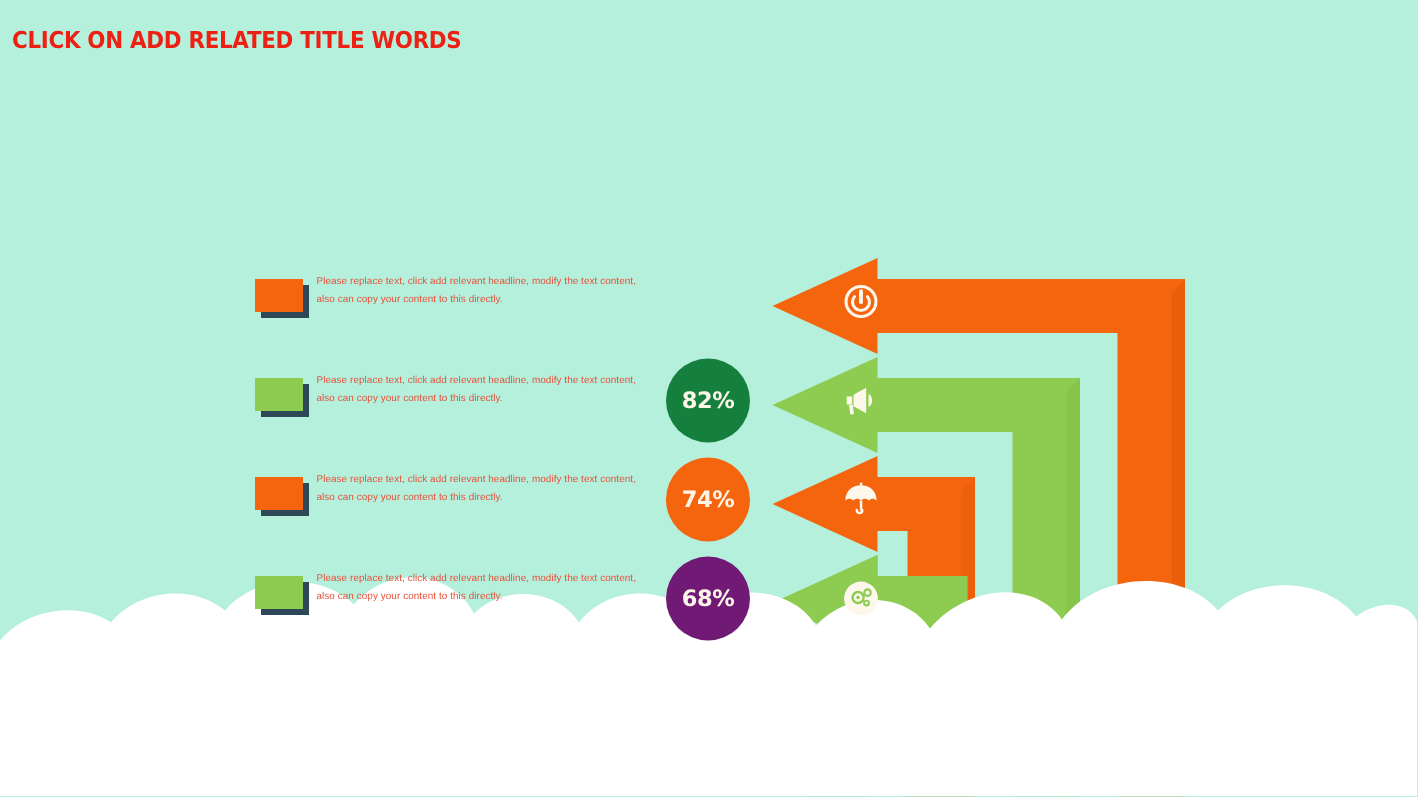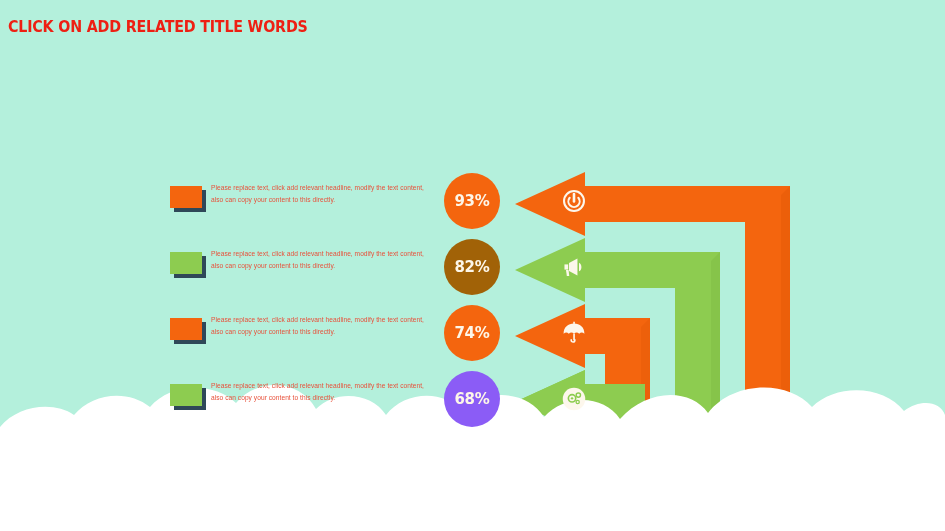--- a/index.html
+++ b/index.html
@@ -117,37 +117,36 @@
 
   <div class="title">CLICK ON ADD RELATED TITLE WORDS</div>
 
   <div class="row" style="top:174px;">
     <div class="swatch">
       <div class="shadow"></div>
       <div class="sq" style="background:#f4650e;"></div>
     </div>
     <div class="rowtext">Please replace text, click add relevant headline, modify the text content, also can copy your content to this directly.</div>
   </div>
-  <div class="pct" style="top:173px;background:#f4650e;">93%</div>
   <div class="icon" style="top:188px;">
     <svg viewBox="0 0 24 24" fill="none" stroke="#fdf7ec" stroke-width="2" stroke-linecap="round">
       <circle cx="12" cy="12" r="9.2" stroke="#fdf7ec" stroke-width="1.9" fill="none"></circle>
       <line x1="12" y1="5.6" x2="12" y2="12.4" stroke-width="2.4"></line>
       <path d="M 8.0 9.0 A 5.2 5.2 0 1 0 16.0 9.0" stroke-width="1.9" fill="none"></path>
     </svg>
   </div>
 
   <div class="row" style="top:240px;">
     <div class="swatch">
       <div class="shadow"></div>
       <div class="sq" style="background:#8dcc50;"></div>
     </div>
     <div class="rowtext">Please replace text, click add relevant headline, modify the text content, also can copy your content to this directly.</div>
   </div>
-  <div class="pct" style="top:239px;background:#a16207;">82%</div>
+  <div class="pct" style="top:239px;background:#15803d;">82%</div>
   <div class="icon" style="top:254px;">
     <svg viewBox="0 0 24 24">
       <path fill="#fdf7ec" d="M 3.2 9.6 L 3.2 14.4 L 6.6 14.4 L 6.6 9.6 Z"></path>
       <path fill="#fdf7ec" d="M 7.4 8.4 L 15.2 4.2 L 15.2 19.8 L 7.4 15.6 Z"></path>
       <path fill="#fdf7ec" d="M 16.6 8.0 C 19.6 9.0 19.6 15.0 16.6 16.0 Z"></path>
       <path fill="#fdf7ec" d="M 4.6 14.8 L 7.0 14.8 L 7.6 20.4 L 5.4 20.4 Z"></path>
     </svg>
   </div>
 
   <div class="row" style="top:306px;">
@@ -167,21 +166,21 @@
     </svg>
   </div>
 
   <div class="row" style="top:372px;">
     <div class="swatch">
       <div class="shadow"></div>
       <div class="sq" style="background:#8dcc50;"></div>
     </div>
     <div class="rowtext">Please replace text, click add relevant headline, modify the text content, also can copy your content to this directly.</div>
   </div>
-  <div class="pct" style="top:371px;background:#8b5cf6;">68%</div>
+  <div class="pct" style="top:371px;background:#701a75;">68%</div>
   <div class="icon" style="top:386px;">
     <svg viewBox="0 0 24 24">
       <circle cx="12" cy="12" r="10.4" fill="#fdf7ec"></circle>
       <g fill="#8dcc50">
         <circle cx="10.2" cy="11.4" r="3.4" fill="none" stroke="#8dcc50" stroke-width="1.5"></circle>
         <circle cx="10.2" cy="11.4" r="1.1"></circle>
         <circle cx="16.0" cy="8.4" r="2.0" fill="none" stroke="#8dcc50" stroke-width="1.3"></circle>
         <circle cx="15.4" cy="14.8" r="1.5" fill="none" stroke="#8dcc50" stroke-width="1.2"></circle>
       </g>
     </svg>

